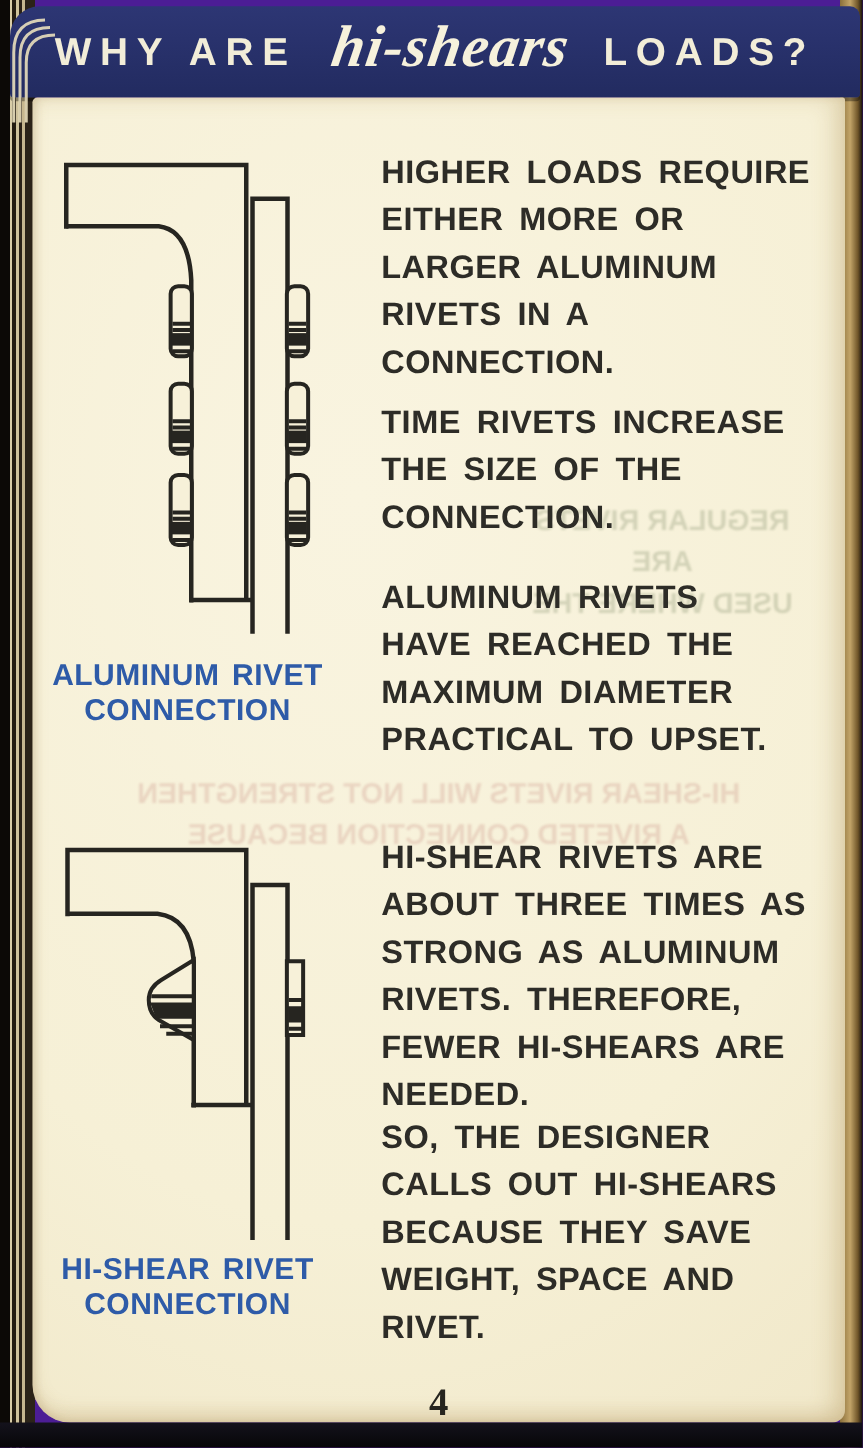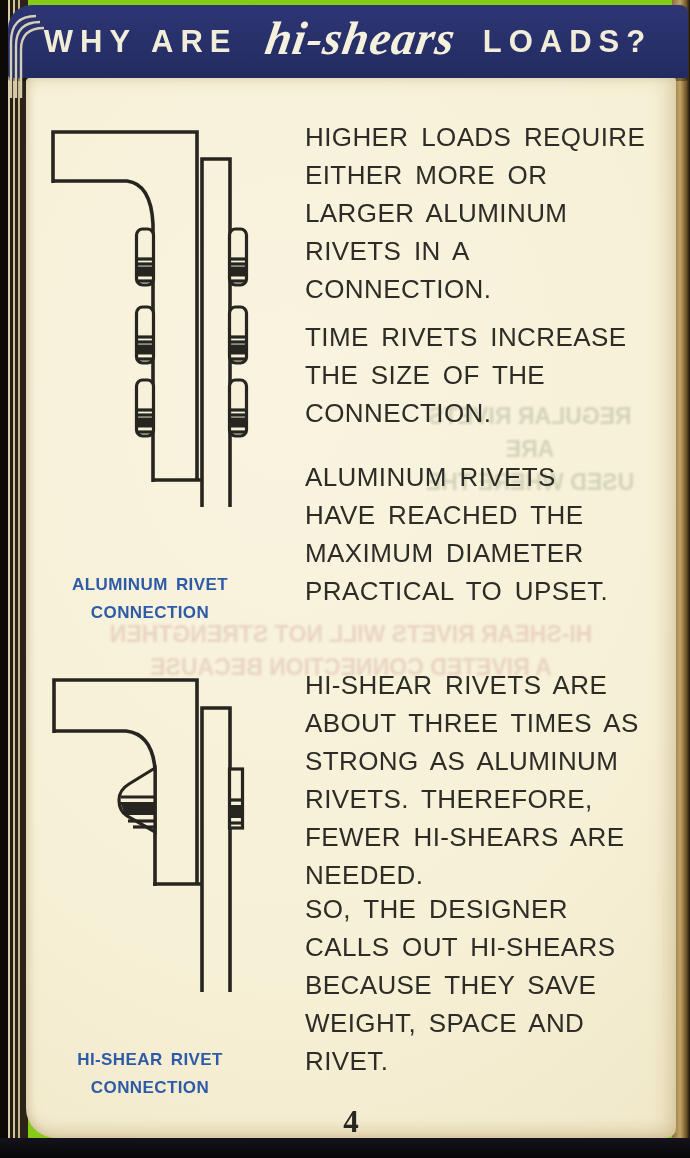--- a/index.html
+++ b/index.html
@@ -1,18 +1,18 @@
 <!DOCTYPE html>
 <html><head>
 <meta charset="utf-8">
 <style>
   html,body{margin:0;padding:0;background:#0e0b08;}
   .scene{
     position:relative;width:690px;height:1158px;overflow:hidden;
-    background:#84cc16;font-family:"Liberation Sans",sans-serif;
+    background:#4c1d95;font-family:"Liberation Sans",sans-serif;
   }
   
   .spine{
     position:absolute;left:0;top:0;width:28px;height:100%;z-index:1;
     background:linear-gradient(90deg,
       #0c0906 0 8px,#d9cda8 8px 10px,#241c12 10px 13px,
       #cfc29c 13px 15px,#2b2217 15px 18px,#c6b78f 18px 20px,
       #2b2318 20px 28px);
   }
   .spine-arcs{position:absolute;left:0;top:0;z-index:4;}
@@ -44,30 +44,30 @@
   .page{
     position:absolute;left:26px;top:78px;width:650px;height:1060px;z-index:2;
     background:radial-gradient(120% 100% at 40% 30%,#f9f4e0 0%,#f6f0d6 55%,#eee4c3 100%);
     border-radius:4px 2px 10px 30px;
     box-shadow:inset -10px 0 18px rgba(150,110,40,.18),
                inset 0 -8px 14px rgba(150,110,40,.15),
                inset 3px 0 6px rgba(120,90,40,.12);
   }
   
   .para{
-    position:absolute;left:279px;width:372px;color:#2d2c27;font-weight:normal;
+    position:absolute;left:279px;width:372px;color:#2d2c27;font-weight:bold;
     font-size:26px;line-height:38px;letter-spacing:.4px;word-spacing:5px;
     white-space:pre-line;z-index:3;
   }
   .p1{top:40px}.p2{top:240px}.p3{top:380px}.p4{top:588px}.p5{top:812px}
   
   .caption{
     position:absolute;left:14px;width:220px;text-align:center;color:#2e5ba8;
-    font-weight:bold;font-size:17px;line-height:28px;letter-spacing:.4px;
-    word-spacing:3px;white-space:pre-line;z-index:3;margin-top:44px;
+    font-weight:bold;font-size:24px;line-height:28px;letter-spacing:.4px;
+    word-spacing:3px;white-space:pre-line;z-index:3;
   }
   .c1{top:449px}.c2{top:924px}
   
   .diag{position:absolute;z-index:2;}
   .d1{left:14px;top:37px;width:220px;height:400px;}
   .d2{left:14px;top:587px;width:220px;height:335px;}
   
   .ghost{
     position:absolute;transform:scaleX(-1);filter:blur(.8px);font-weight:bold;
     white-space:pre-line;text-align:center;z-index:1;pointer-events:none;

